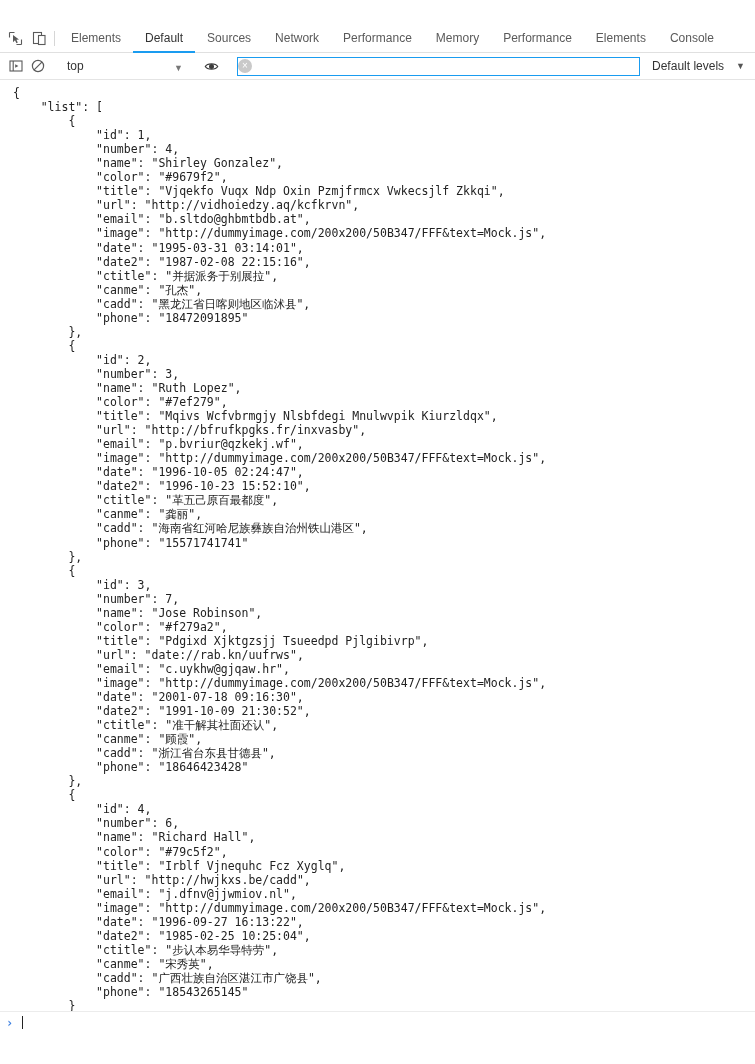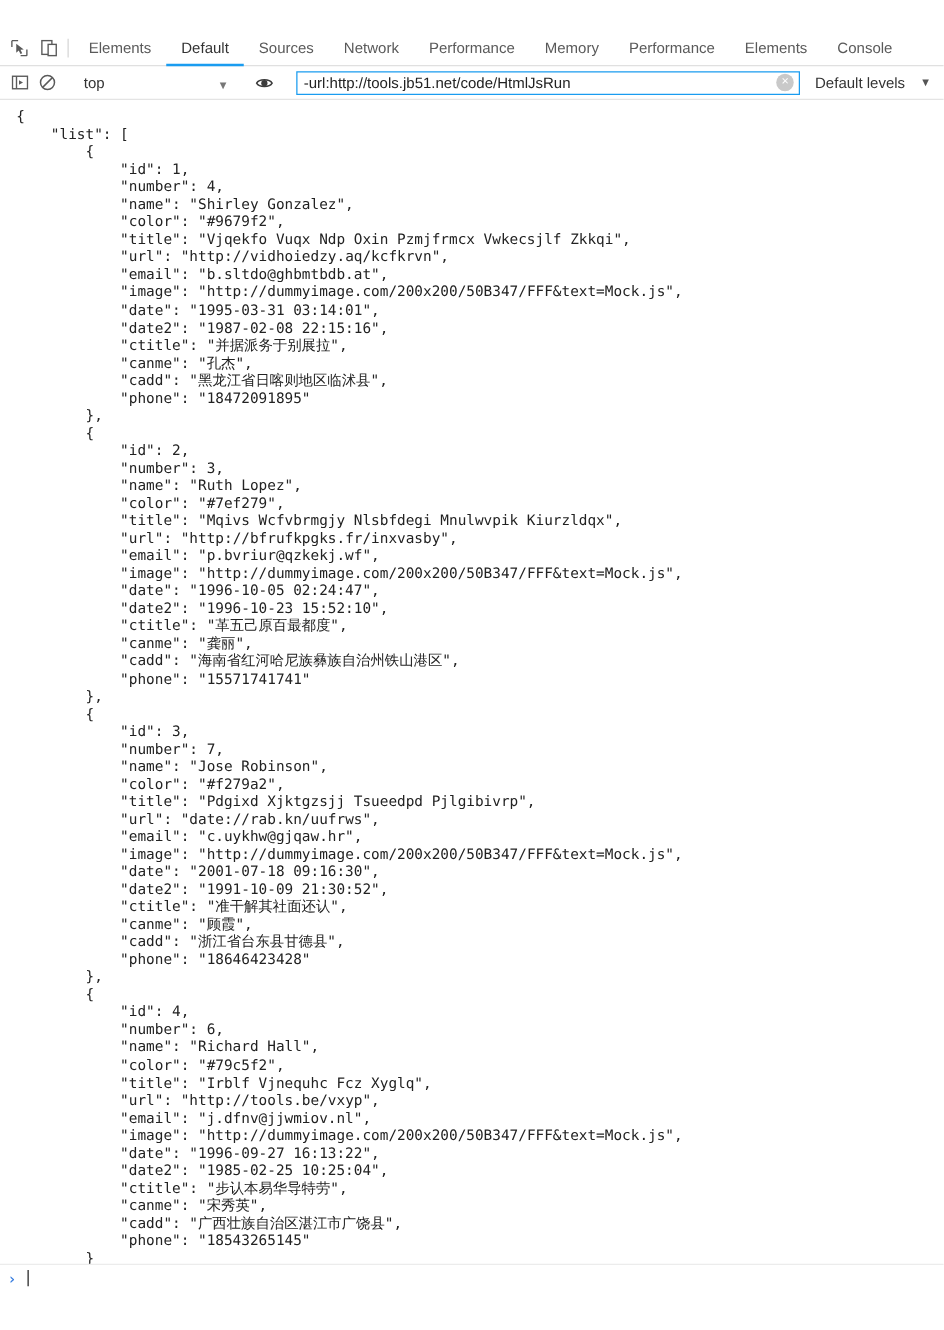--- a/index.html
+++ b/index.html
@@ -241,21 +241,20 @@
   </div>
   <div class="vdiv"></div>
   <div class="eye-wrap">
     <svg width="15" height="15" viewBox="0 0 15 15">
       <path d="M1.3 7.5 C3.3 3.9 11.7 3.9 13.7 7.5 C11.7 11.1 3.3 11.1 1.3 7.5 Z" fill="none" stroke="#3c3c3c" stroke-width="1.2"></path>
       <circle cx="7.5" cy="7.5" r="2.5" fill="#3c3c3c"></circle>
     </svg>
   </div>
   <div class="vdiv"></div>
   <div class="filter-input-wrap">
-    <input class="filter-input" type="text" value="-url:http://tools.jb51.net/code/HtmlJsRun" style="">
     <div class="clear-btn">×</div>
   </div>
   <div class="levels">
     <span>Default levels</span>
     <span class="caret">▼</span>
   </div>
 </div>
 
 <div class="console-body">
   <div class="json-dump" id="json-dump">{
@@ -307,21 +306,21 @@
             "canme": "顾霞",
             "cadd": "浙江省台东县甘德县",
             "phone": "18646423428"
         },
         {
             "id": 4,
             "number": 6,
             "name": "Richard Hall",
             "color": "#79c5f2",
             "title": "Irblf Vjnequhc Fcz Xyglq",
-            "url": "<span class="lnk">http://tools.be/vxyp</span>",
+            "url": "<span class="lnk">http://hwjkxs.be/cadd</span>",
             "email": "j.dfnv@jjwmiov.nl",
             "image": "<span class="lnk">http://dummyimage.com/200x200/50B347/FFF&amp;text=Mock.js</span>",
             "date": "1996-09-27 16:13:22",
             "date2": "1985-02-25 10:25:04",
             "ctitle": "步认本易华导特劳",
             "canme": "宋秀英",
             "cadd": "广西壮族自治区湛江市广饶县",
             "phone": "18543265145"
         }
     ]

